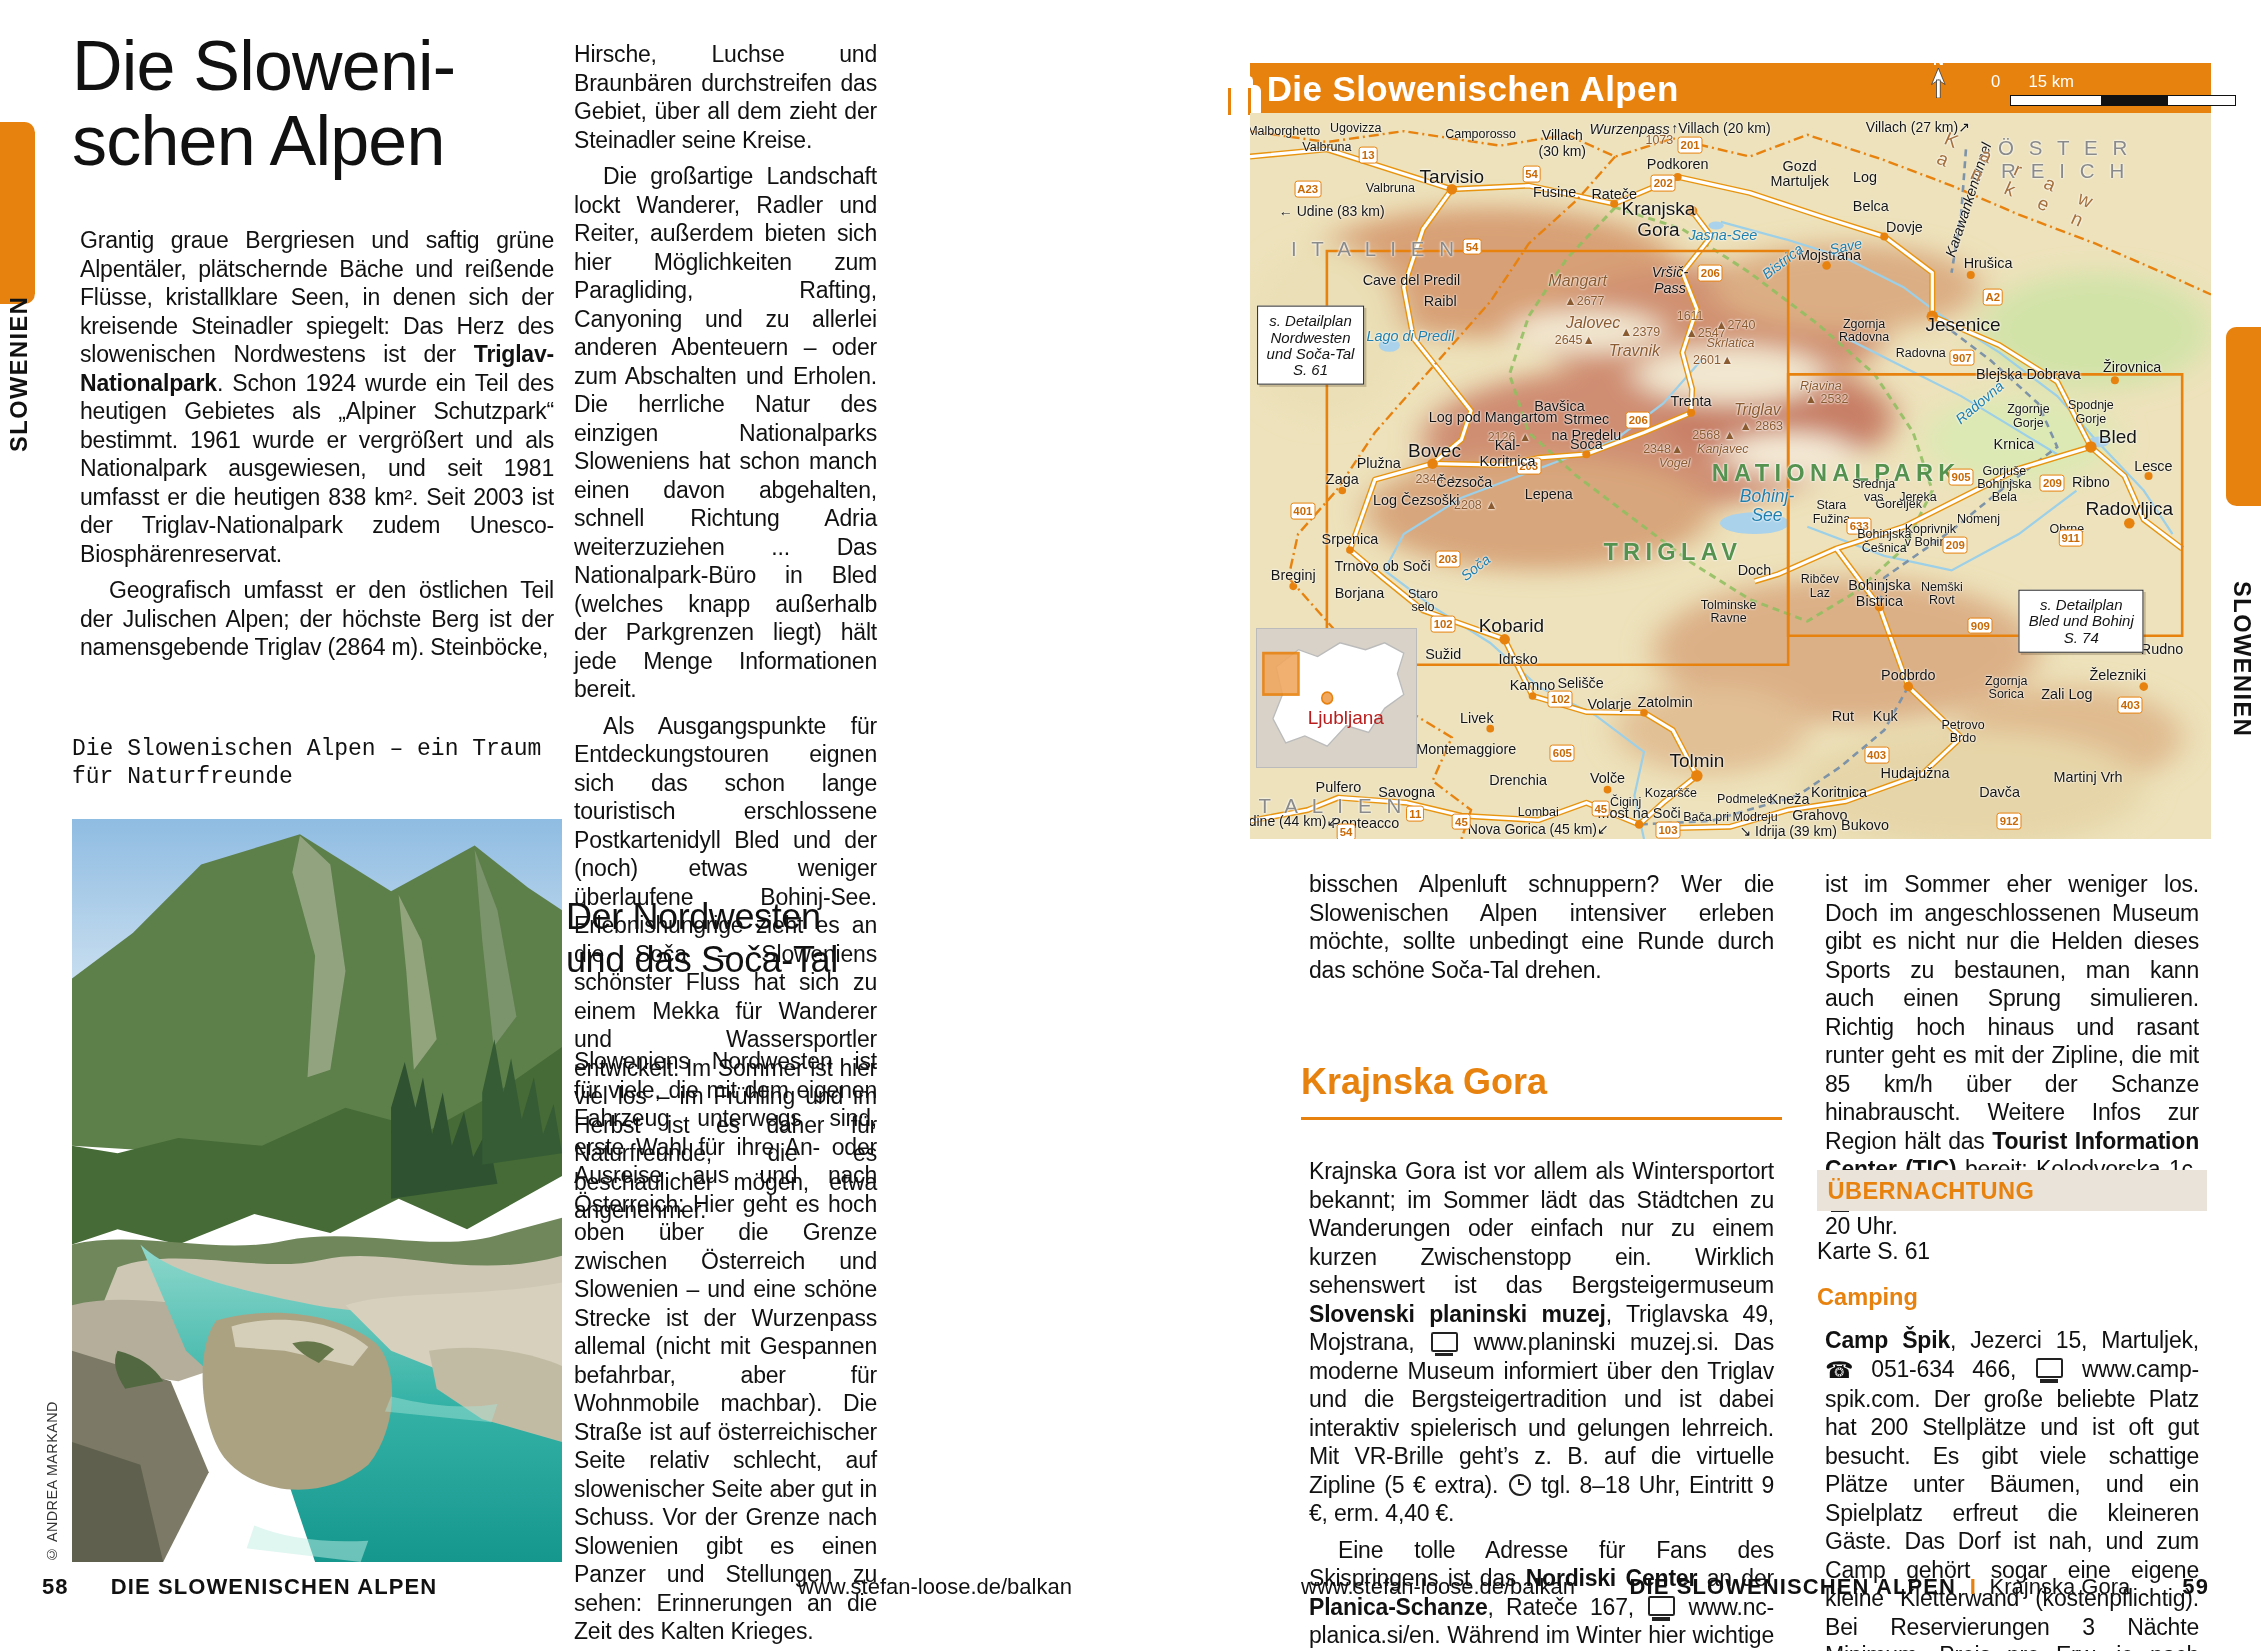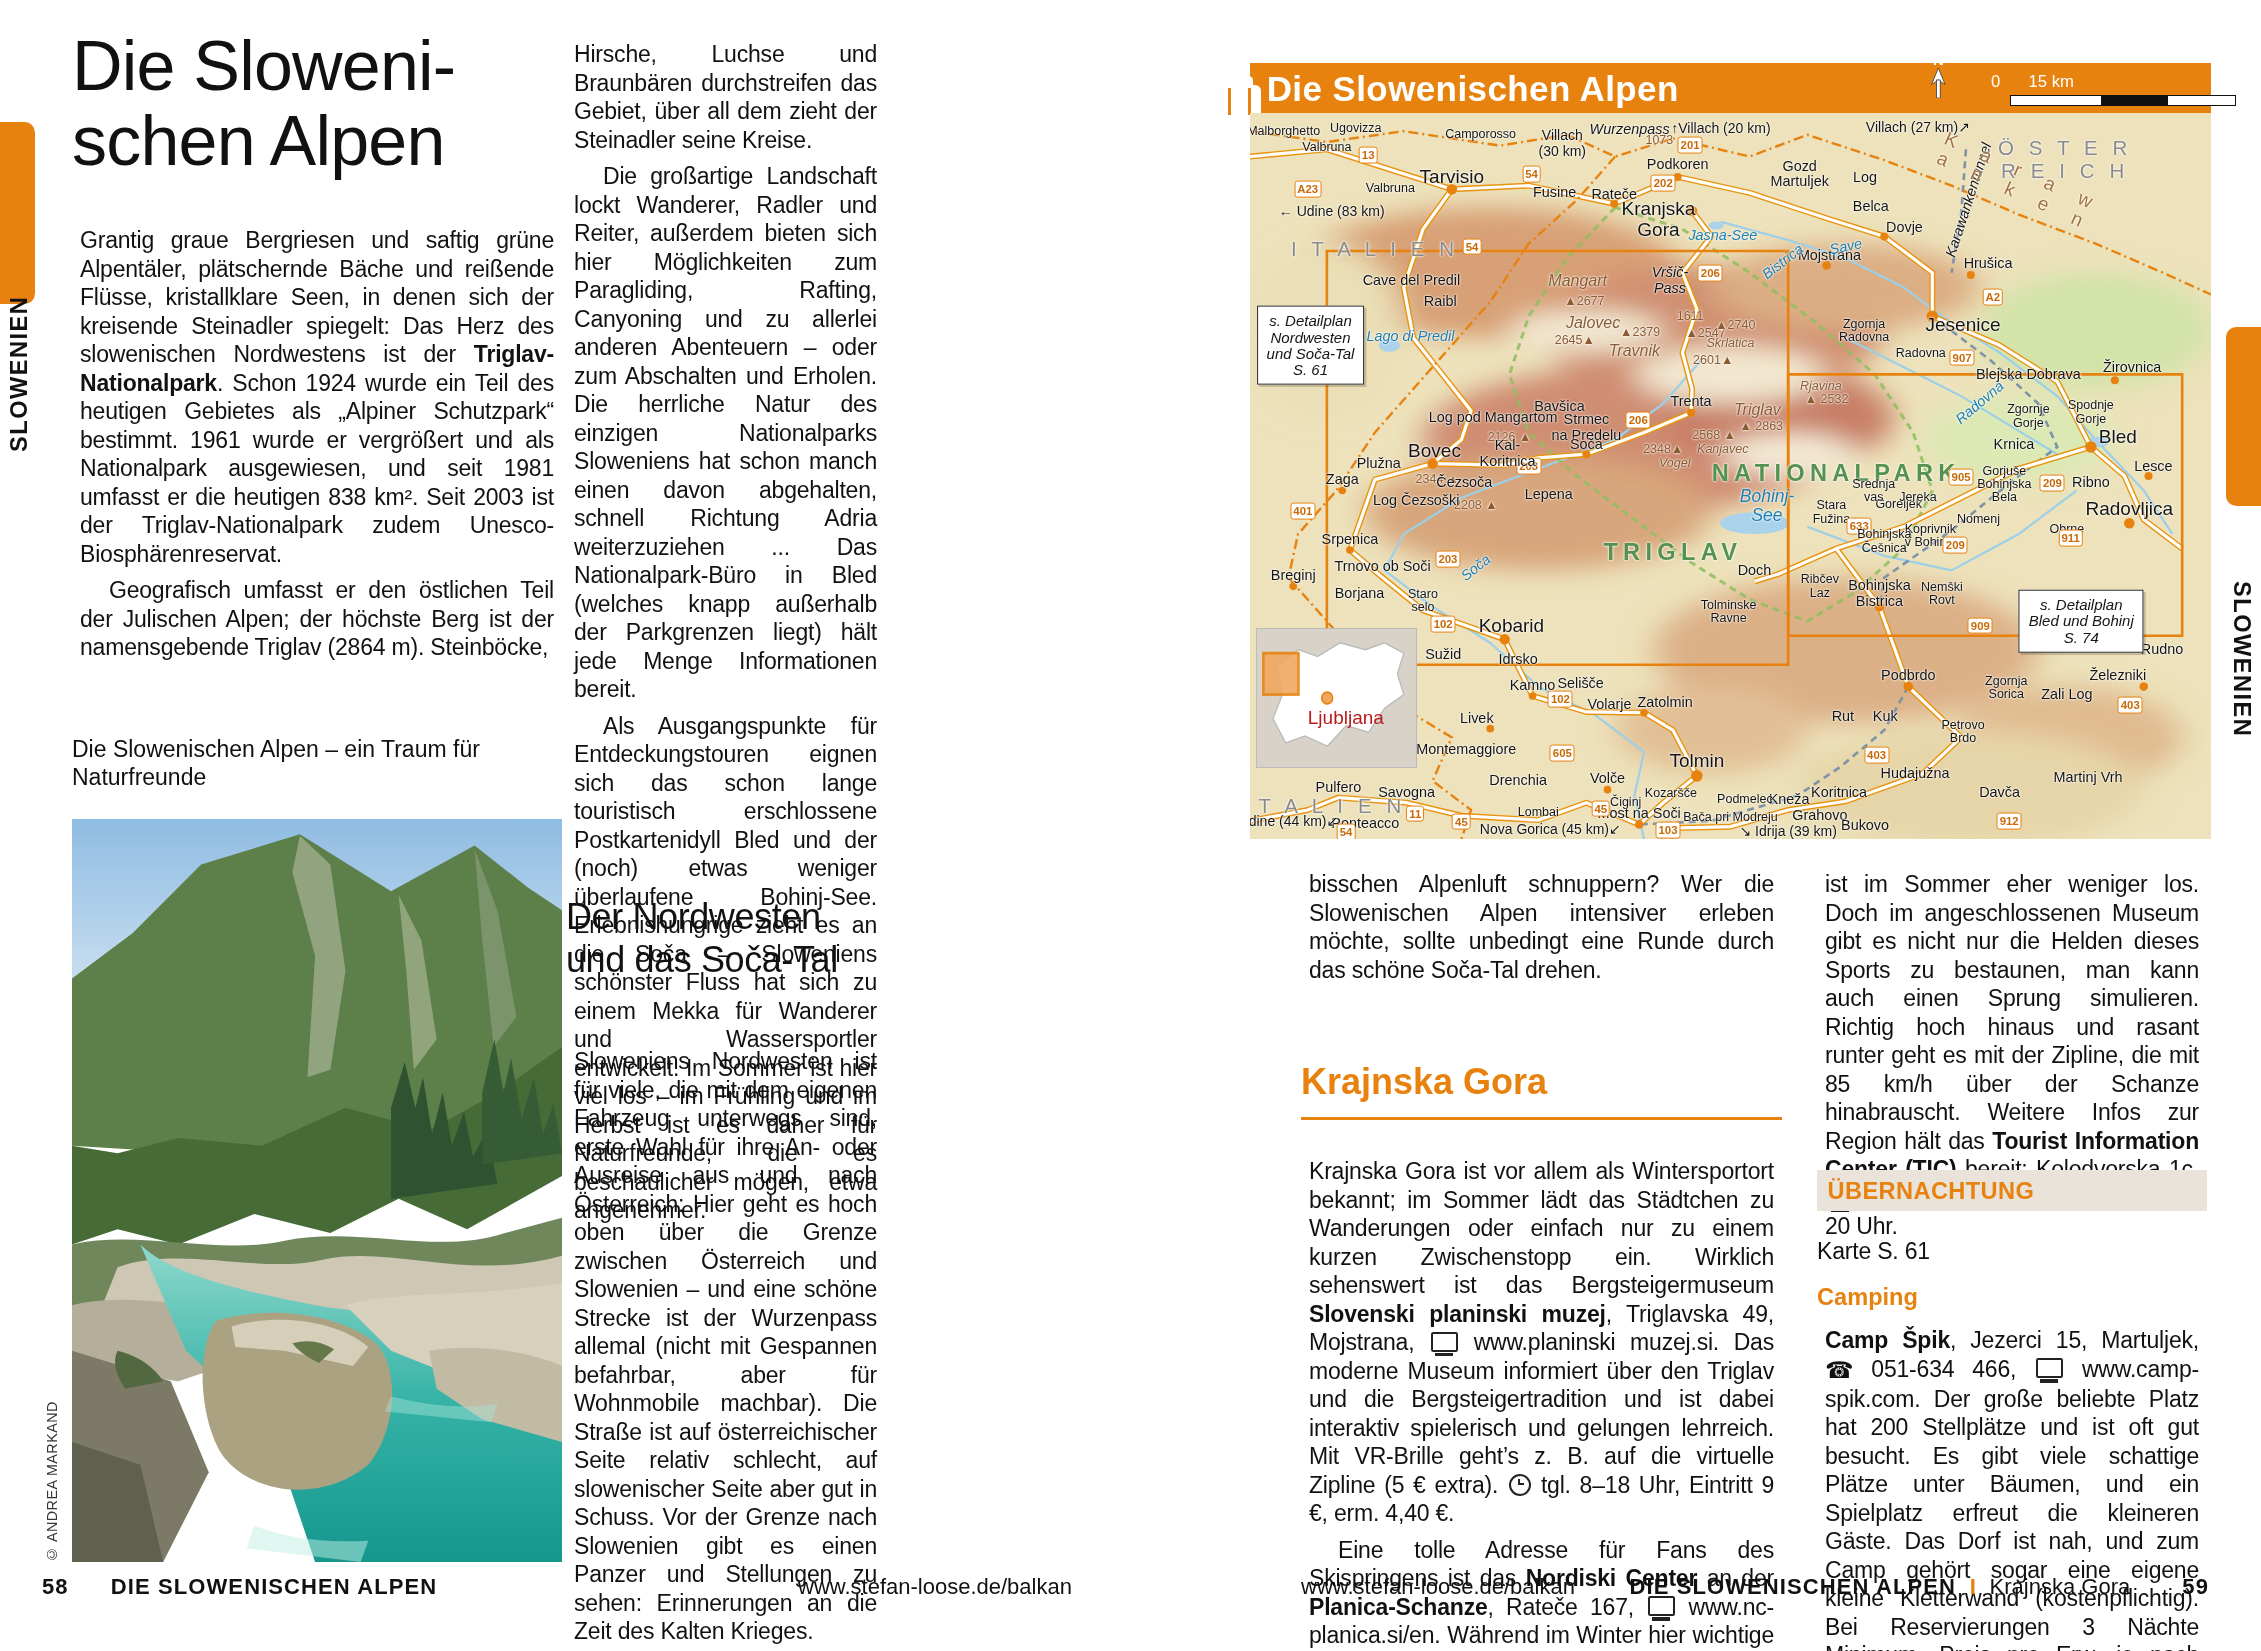--- a/index.html
+++ b/index.html
@@ -73,21 +73,21 @@
 
 <div class="abs" style="left:72px;top:29px;width:490px;">
   <div class="page-title">
     <div>Die Sloweni-</div>
     <div>schen Alpen</div>
   </div>
   <div class="body-text" style="margin-top:47px;">
     <p><span>Grantig graue Bergriesen und saftig grüne Alpentäler, plätschernde Bäche und reißende Flüsse, kristallklare Seen, in denen sich der kreisende Steinadler spiegelt: Das Herz des slowenischen Nordwestens ist der </span><span class="bold">Triglav-Nationalpark</span><span>. Schon 1924 wurde ein Teil des heutigen Gebietes als „Alpiner Schutzpark“ bestimmt. 1961 wurde er vergrößert und als Nationalpark ausgewiesen, und seit 1981 umfasst er die heutigen 838 km². Seit 2003 ist der Triglav-Nationalpark zudem Unesco-Biosphärenreservat.</span></p>
     <p class="ind">Geografisch umfasst er den östlichen Teil der Julischen Alpen; der höchste Berg ist der namensgebende Triglav (2864 m). Steinböcke,</p>
   </div>
-  <div class="caption" style="margin-top:73px;">Die Slowenischen Alpen – ein Traum für Naturfreunde</div>
+  <div class="caption" style="margin-top:73px;font-family:Liberation Mono, monospace;">Die Slowenischen Alpen – ein Traum für Naturfreunde</div>
 </div>
 
 <div class="abs" style="left:44px;top:1304px;writing-mode:vertical-rl;transform:rotate(180deg);height:258px;font-size:14.4px;color:#333;letter-spacing:0.4px;">© ANDREA MARKAND</div>
 
 <div class="abs" style="left:72px;top:819px;width:490px;height:743px;">
   <svg width="490" height="743" viewBox="0 0 645 978">
     <defs>
       <linearGradient id="sky" x1="0" y1="0" x2="0" y2="1">
         <stop offset="0" stop-color="#8fbce2"></stop>
           <stop offset="1" stop-color="#cfe2f1"></stop>
@@ -410,21 +410,21 @@
       <div class="ml town" style="left: 59.3%; top: 96.8%;">Grahovo</div>
       <div class="ml town" style="left: 64%; top: 98.2%;">Bukovo</div>
       <div class="ml town" style="left: 78%; top: 93.6%;">Davča</div>
       <div class="ml town" style="left: 87.2%; top: 91.6%;">Martinj Vrh</div>
       <div class="ml badge" style="left: 79%; top: 97.5%;">912</div>
       <div class="ml town sm" style="left: 50%; top: 97.1%;">Bača pri Modreju</div>
       <div class="ml dir" style="left: 56%; top: 99%;">↘ Idrija (39 km)</div>
       <div class="ml town sm" style="left: 51.5%; top: 94.6%;">Podmelec</div>
       <div class="ml town" style="left: 40.5%; top: 96.6%;">Most na Soči</div>
       <div class="ml badge" style="left: 43.5%; top: 98.8%;">103</div>
-      <div class="ml dir" style="left: 30%; top: 98.8%; margin-left: 12px;">Nova Gorica (45 km)↙</div>
+      <div class="ml dir" style="left: 30%; top: 98.8%;">Nova Gorica (45 km)↙</div>
       <div class="ml badge" style="left: 22%; top: 97.6%;">45</div>
       <div class="ml badge" style="left: 36.5%; top: 95.8%;">45</div>
       <div class="ml badge" style="left: 17.2%; top: 96.5%;">11</div>
       <div class="ml town" style="left: 12%; top: 97.9%;">Ponteacco</div>
       <div class="ml dir" style="left: 4%; top: 97.6%;">Udine (44 km)↙</div>
       <div class="ml badge" style="left: 10%; top: 99%;">54</div>
       <div class="ml town" style="left: 16.3%; top: 93.6%;">Savogna</div>
       <div class="ml town" style="left: 9.2%; top: 93%;">Pulfero</div>
       <div class="ml country" style="left: 7.5%; top: 95.5%;">I T A L I E N</div>
       <div class="ml town sm" style="left: 30%; top: 96.4%;">Lombai</div>

